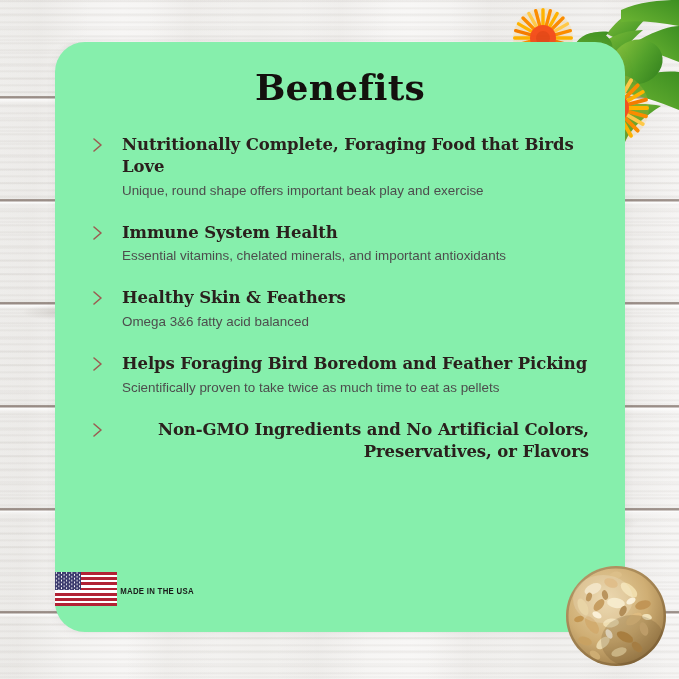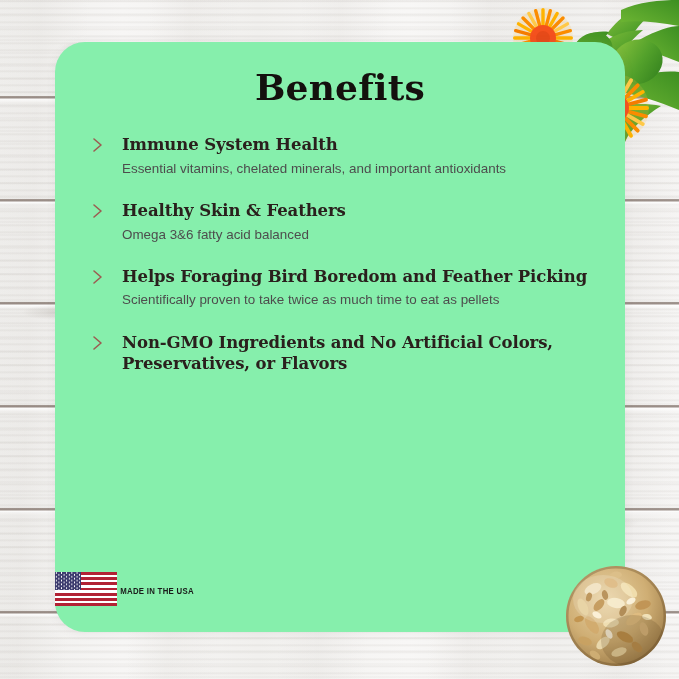--- a/index.html
+++ b/index.html
@@ -104,21 +104,21 @@
     margin: 0;
     padding: 26px 36px 0 34px;
     list-style: none;
   }
 
   .benefit-item {
     position: relative;
     padding-left: 33px;
     margin-bottom: 22px;
   }
-  .benefit-item:last-child { margin-bottom: 0; }
+  .benefit-item:last-child { margin-bottom: 0; text-align: right; }
 
   .chevron-icon {
     position: absolute;
     left: 2px;
     top: 2px;
     width: 14px;
     height: 18px;
     color: #9c5c51;
     line-height: 1;
   }
@@ -416,20 +416,29 @@
       </g>
     </g>
   </svg>
 
   <div class="card">
 
     <h1 class="card-title">Benefits</h1>
 
     <ul class="benefits-list">
 
+      <li class="benefit-item">
+        <span class="chevron-icon">
+          <svg width="14" height="18" viewBox="0 0 14 18" fill="none" stroke="currentColor" stroke-width="1.6" stroke-linecap="round" stroke-linejoin="round">
+              <polyline points="3,3 10,9 3,15"></polyline>
+            </svg>
+        </span>
+        <p class="benefit-heading">Nutritionally Complete, Foraging Food that Birds Love</p>
+        <p class="benefit-sub">Unique, round shape offers important beak play and exercise</p>
+      </li>
 
 
       <li class="benefit-item">
         <span class="chevron-icon">
           <svg width="14" height="18" viewBox="0 0 14 18" fill="none" stroke="currentColor" stroke-width="1.6" stroke-linecap="round" stroke-linejoin="round">
               <polyline points="3,3 10,9 3,15"></polyline>
             </svg>
         </span>
         <p class="benefit-heading">Immune System Health</p>
         <p class="benefit-sub">Essential vitamins, chelated minerals, and important antioxidants</p>

